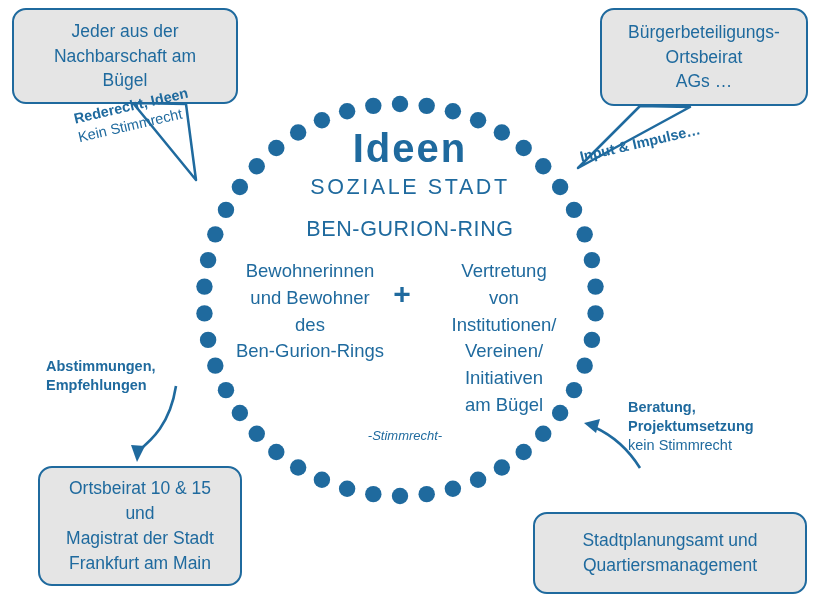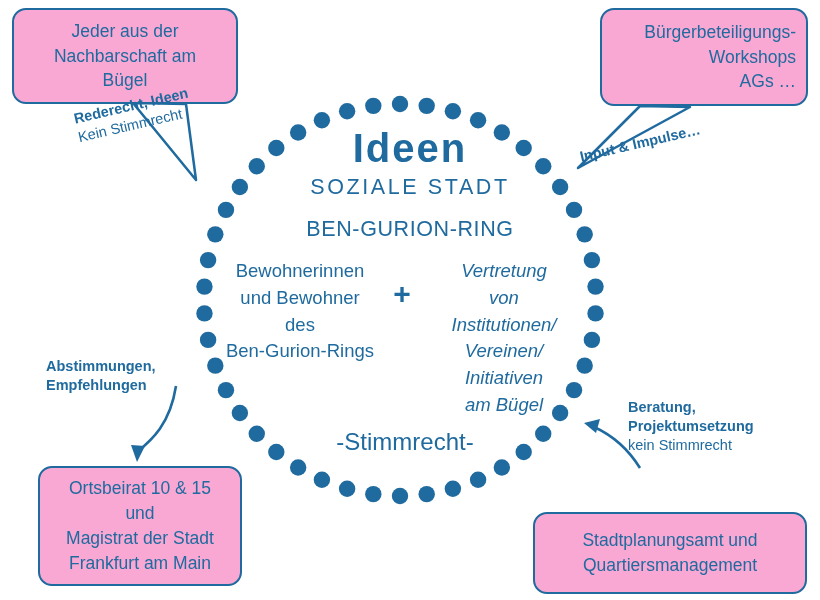--- a/index.html
+++ b/index.html
@@ -23,21 +23,21 @@
     left: 0;
     top: 0;
     width: 820px;
     height: 600px;
   }
   .box {
     position: absolute;
     box-sizing: border-box;
     border: 2.5px solid #1f6a9e;
     border-radius: 14px;
-    background: #f9a8d4;
+    background: #e5e5e5;
     color: #1f6a9e;
     display: flex;
     flex-direction: column;
     align-items: center;
     justify-content: center;
     text-align: center;
     font-size: 17.5px;
     line-height: 1.42;
     padding: 8px 10px;
   }
@@ -64,46 +64,46 @@
     letter-spacing: 2.6px;
   }
   #title-sub2 {
     left: 255px;
     top: 217px;
     width: 310px;
     font-size: 21.5px;
     letter-spacing: 0.6px;
   }
   #col-left {
-    left: 210px;
+    left: 220px;
     top: 258px;
     width: 180px;
     font-size: 18.5px;
     line-height: 1.45;
   }
   #col-right {
     left: 424px;
     top: 258px;
     width: 160px;
     font-size: 18.5px;
     line-height: 1.45;
-    font-style: italic;
   }
   #plus-sign {
     left: 385px;
     top: 277px;
     width: 34px;
     font-size: 30px;
     font-weight: bold;
   }
   #stimmrecht {
     left: 295px;
     top: 428px;
     width: 220px;
-    font-size: 24px;
+    font-size: 13px;
+    font-style: italic;
   }
 
   .edge-label {
     position: absolute;
     color: #1f6a9e;
     font-size: 14.5px;
     line-height: 1.3;
   }
   .edge-label .b { font-weight: bold; }
   #label-rederecht {
@@ -215,23 +215,23 @@
 Initiativen
 am Bügel</div>
   <div class="center-text" id="stimmrecht">-Stimmrecht-</div>
 
   <div class="box" id="box-nachbarschaft" style="left:12px; top:8px; width:226px; height:96px;">
     <div>Jeder aus der</div>
     <div>Nachbarschaft am</div>
     <div>Bügel</div>
   </div>
 
-  <div class="box" id="box-buergerbeteiligung" style="left:600px; top:8px; width:208px; height:98px;align-items:flex-end;">
+  <div class="box" id="box-buergerbeteiligung" style="left:600px; top:8px; width:208px; height:98px;">
     <div>Bürgerbeteiligungs-</div>
-    <div>Workshops</div>
+    <div>Ortsbeirat</div>
     <div>AGs …</div>
   </div>
 
   <div class="box" id="box-ortsbeirat" style="left:38px; top:466px; width:204px; height:120px;">
     <div>Ortsbeirat 10 &amp; 15</div>
     <div>und</div>
     <div>Magistrat der Stadt</div>
     <div>Frankfurt am Main</div>
   </div>
 

